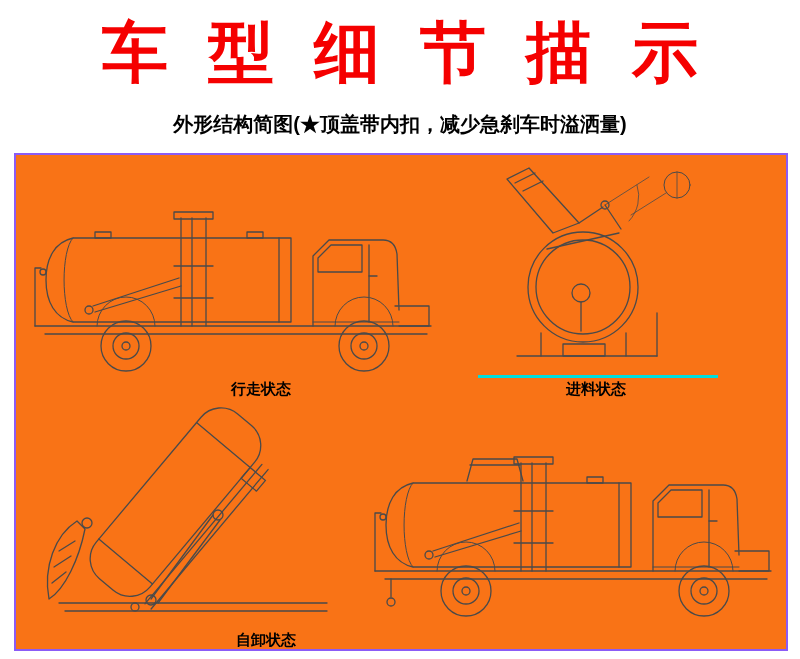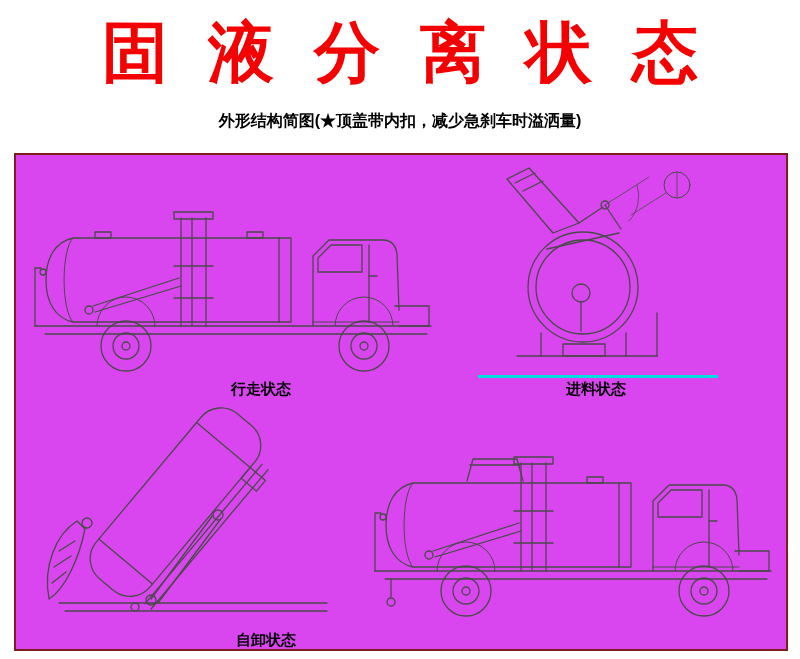--- a/index.html
+++ b/index.html
@@ -9,25 +9,25 @@
     font-family:"Liberation Sans", sans-serif; color:#000;
   }
   .page-title {
     position:absolute; top:8px; left:0; width:100%;
     text-align:center; font-size:66px; font-weight:bold;
     color:#f50000; letter-spacing:40px; text-indent:40px;
     font-family:"DejaVu Sans", sans-serif; white-space:nowrap;
   }
   .subtitle {
     position:absolute; top:111px; left:0; width:100%;
-    text-align:center; font-size:16px; font-weight:bold; color:#000;
+    text-align:center; font-size:20px; font-weight:bold; color:#000;
   }
   .diagram-frame {
     position:absolute; left:14px; top:153px; width:774px; height:498px;
-    border:2px solid #7f1d1d; background:#d946ef;
+    border:2px solid #8b5cf6; background:#f97316;
   }
   .drawing { position:absolute; }
   #d1 { left:15px;  top:55px;  }
   #d2 { left:455px; top:8px;   }
   #d3 { left:15px;  top:238px; }
   #d4 { left:300px; top:300px; }
   .cyan-line {
     position:absolute; left:462px; top:220px; width:240px; height:3px;
     background:#00dede;
   }
@@ -36,21 +36,21 @@
     text-align:center; white-space:nowrap; line-height:16px;
   }
   #cap1 { left:145px; top:226px; width:200px; }
   #cap2 { left:500px; top:226px; width:160px; }
   #cap3 { left:160px; top:477px; width:180px; }
   #cap4 { left:495px; top:477px; width:200px; }
 </style>
 </head>
 <body>
 
-<h1 class="page-title">固液分离状态</h1>
+<h1 class="page-title">车型细节描示</h1>
 <div class="subtitle">外形结构简图(★顶盖带内扣，减少急刹车时溢洒量)</div>
 
 <div class="diagram-frame">
 
   <svg id="d1" class="drawing" width="410" height="165" viewBox="0 0 410 165" xmlns="http://www.w3.org/2000/svg">
     <g fill="none" stroke="#4a4a4a" stroke-width="1.3" stroke-linecap="round" stroke-linejoin="round">
       <path d="M10,58 L4,58 L4,116"></path>
       <circle cx="12" cy="62" r="3"></circle>
       <path d="M42,28 H260 V112 H42 C24,108 15,92 15,70 C15,48 24,32 42,28 Z"></path>
       <path d="M42,28 C30,40 30,100 42,112" stroke-width="1"></path>

